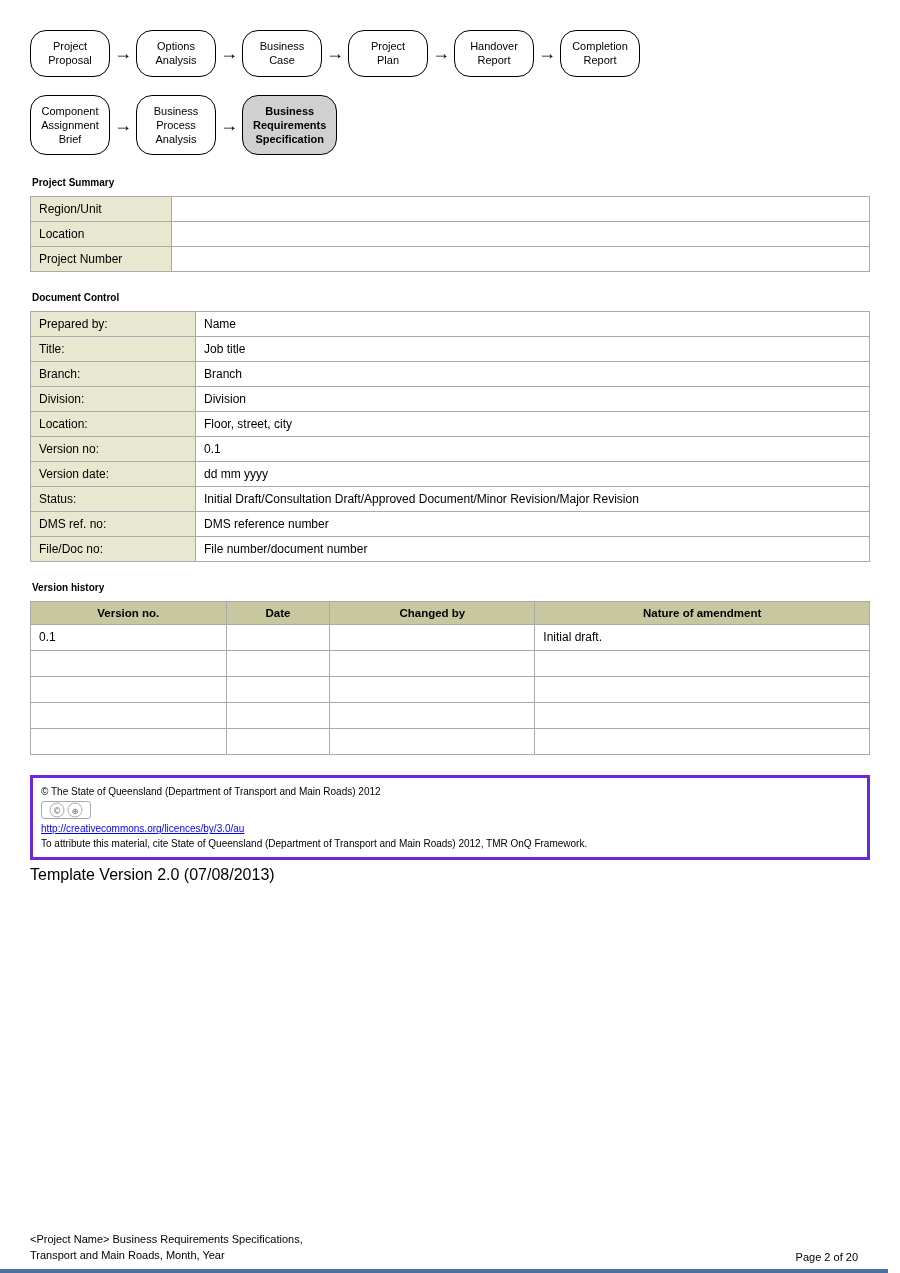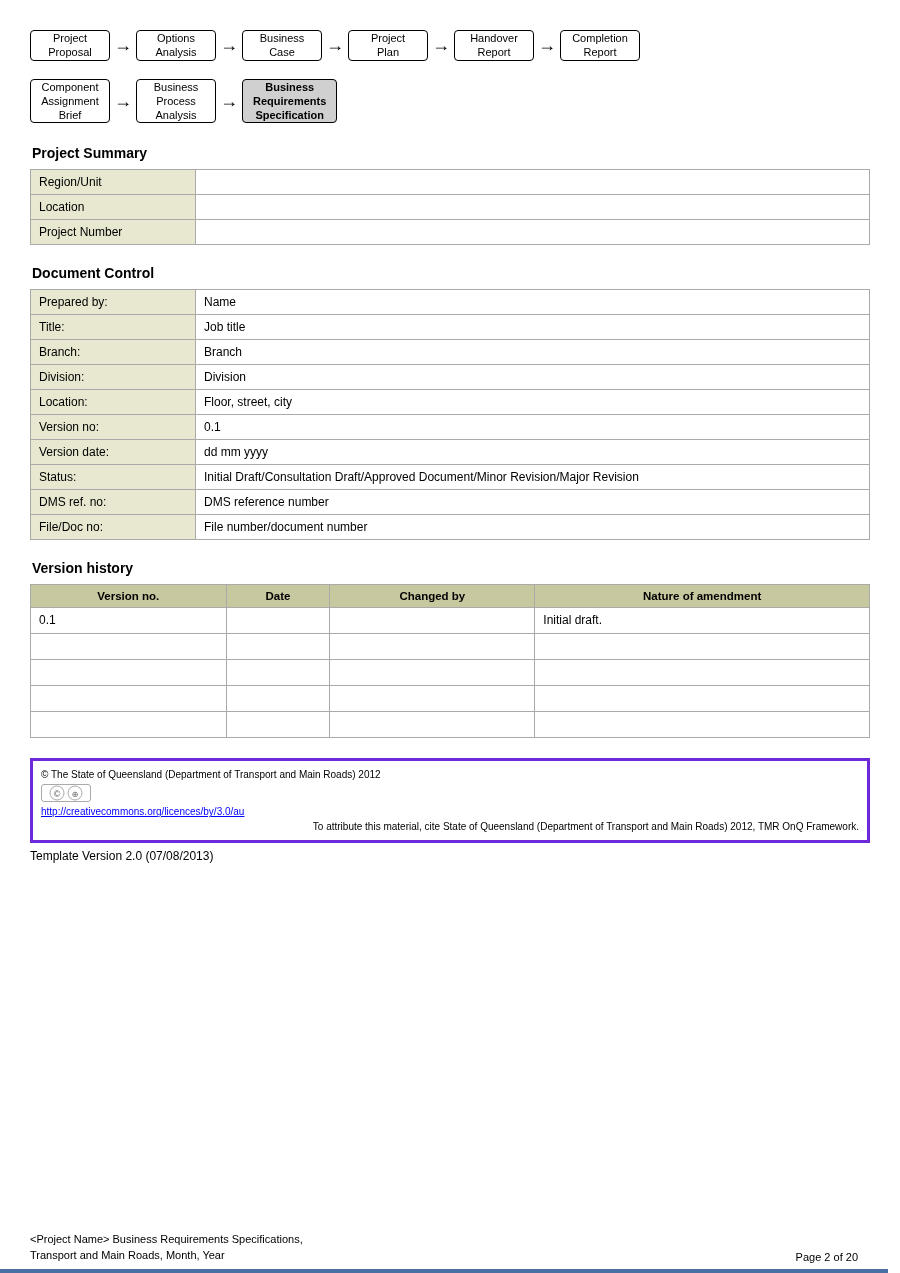--- a/index.html
+++ b/index.html
@@ -24,22 +24,22 @@
     
     .flow-container {
       display: flex;
       align-items: center;
       margin-bottom: 10px;
       flex-wrap: nowrap;
     }
 
     .flow-node {
       border: 1.5px solid #000;
-      border-radius: 4px;
-      padding: 0 10px;
+      border-radius: 16px;
+      padding: 8px 10px;
       text-align: center;
       font-size: 11px;
       min-width: 80px;
       background: #fff;
       line-height: 1.3;
     }
 
     .flow-node.active {
       background: #d0d0d0;
       font-weight: bold;
@@ -53,42 +53,42 @@
       color: #000;
     }
 
     .flow-arrow::after {
       content: '→';
       font-size: 18px;
     }
 
     
     .section-heading {
-      font-size: 14px;
+      font-size: 10px;
       font-weight: bold;
       margin: 20px 0 8px 0;
       padding-left: 2px;
     }
 
     
     .info-table {
       width: 100%;
       border-collapse: collapse;
       margin-bottom: 16px;
     }
 
     .info-table td {
       border: 1px solid #aaa;
       padding: 5px 8px;
       vertical-align: top;
     }
 
     .info-table td:first-child {
       background: #e8e8d0;
-      width: 165px;
+      width: 141px;
       font-weight: normal;
     }
 
     
     .doc-table {
       width: 100%;
       border-collapse: collapse;
       margin-bottom: 16px;
     }
 
@@ -144,21 +144,21 @@
       display: inline-flex;
       align-items: center;
       justify-content: center;
       font-size: 9px;
       margin-right: 6px;
       vertical-align: middle;
       background: #fff;
     }
 
     .template-version {
-      font-size: 12px;
+      font-size: 16px;
       margin-bottom: 20px;
     }
 
     
     .page-footer {
       position: absolute;
       bottom: 0;
       left: 0;
       right: 12px;
     }
@@ -330,21 +330,21 @@
       <div class="cc-icon">
         <svg width="40" height="16" viewBox="0 0 40 16">
           <circle cx="11" cy="8" r="7" fill="none" stroke="#aaa" stroke-width="1"></circle>
           <text x="11" y="12" text-anchor="middle" font-size="9" fill="#555">©</text>
           <circle cx="29" cy="8" r="7" fill="none" stroke="#aaa" stroke-width="1"></circle>
           <text x="29" y="12" text-anchor="middle" font-size="8" fill="#555">⊕</text>
         </svg>
       </div>
     </div>
     <div style="color:#00f; text-decoration:underline; font-size:10px; margin-bottom:4px;">http://creativecommons.org/licences/by/3.0/au</div>
-    <div style="font-size:10px;text-align:right;">To attribute this material, cite State of Queensland (Department of Transport and Main Roads) 2012, TMR OnQ Framework.</div>
+    <div style="font-size:10px;">To attribute this material, cite State of Queensland (Department of Transport and Main Roads) 2012, TMR OnQ Framework.</div>
   </div>
 
   <div class="template-version">Template Version 2.0 (07/08/2013)</div>
 
   <div class="page-footer">
     <div class="footer-content">
       <div style="font-size:11px; line-height:1.4;">
         &lt;Project Name&gt; Business Requirements Specifications,<br>
         Transport and Main Roads, Month, Year
       </div>

